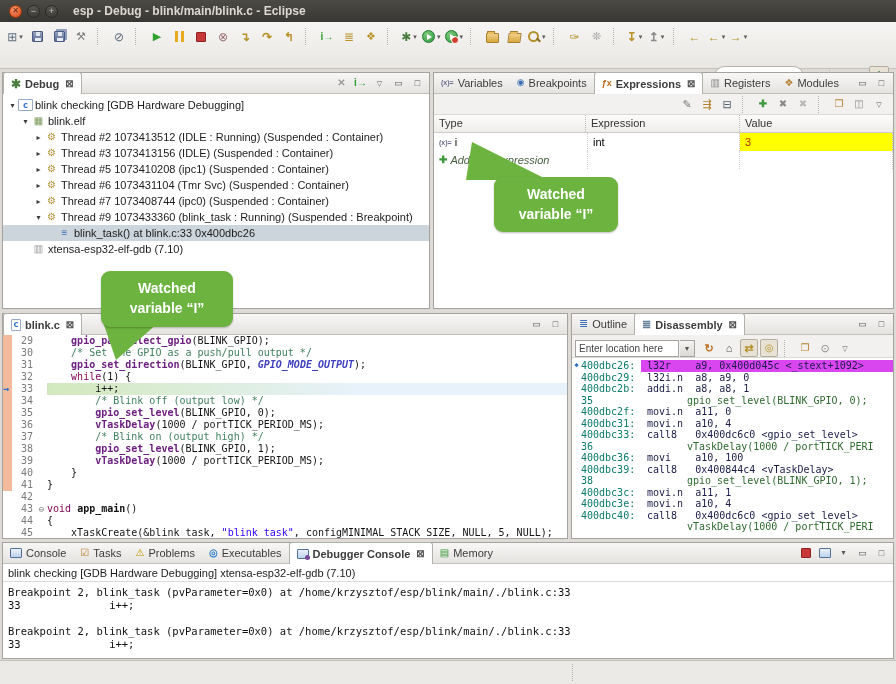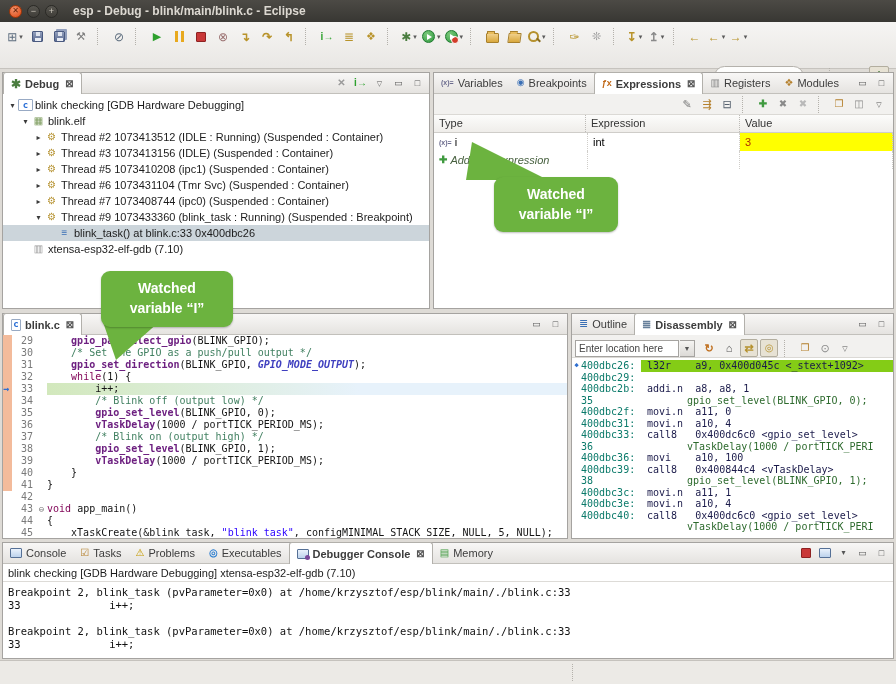--- a/index.html
+++ b/index.html
@@ -65,35 +65,35 @@
 .ln{width:24px;flex:none;text-align:right;color:#7a7a7a;padding-right:3px}
 .fold{width:11px;flex:none;color:#777;font-size:9px;text-align:center;line-height:12px}
 .codetext{flex:1;color:#141414}
 .cl.cur .codetext{background:linear-gradient(90deg,#d2e8bc,#e7f2fb 60%)}
 .t-p{color:#141414}
 .t-k{color:#7f0055;font-weight:normal}
 .t-f{color:#6d2080;font-weight:bold}
 .t-c{color:#3f7f5f}
 .t-s{color:#2a00ff}
 .t-m{color:#3f3fbf;font-style:italic;font-weight:bold}
-.t-d{color:#111;font-weight:normal}
+.t-d{color:#111;font-weight:bold}
 
 
 #disasm-panel{left:571px;top:313px;width:323px;height:226px}
 .datb{height:23px;background:#f2f1ef;border-bottom:1px solid #dbd9d5;display:flex;align-items:flex-end;padding:0 3px;gap:1px}
 #da-combo{width:104px;height:17px;border:1px solid #a5a3a0;background:#fff;font-size:10px;color:#444;padding:2px 3px;white-space:nowrap;overflow:hidden;flex:none}
 #da-combo-dd{width:15px;height:17px;border:1px solid #a5a3a0;border-left:none;background:linear-gradient(#f5f4f2,#dcdad6);display:flex;align-items:center;justify-content:center;font-size:7px;color:#555;flex:none;margin-right:3px}
 .datb .tbtn{min-width:18px;height:18px}
 #da-lines{font-family:"DejaVu Sans Mono","Liberation Mono",monospace;font-size:10px;line-height:11.5px;padding-top:2px;overflow:hidden;height:calc(100% - 44px)}
 .da{display:flex;white-space:pre;height:11.5px}
 .dmark{width:9px;flex:none;color:#2f6fd0;font-size:7px;line-height:11px;text-align:center}
 .daddr{color:#0a7a6a;flex:none;min-width:60px}
 .dcode{padding-left:6px;color:#1a1a4a;flex:1}
 .dsrc{padding-left:46px;color:#2e6b2e;flex:1}
-.da.cur .dcode{background:#84cc16}
+.da.cur .dcode{background:#d946ef}
 
 
 #console-panel{left:2px;top:542px;width:892px;height:117px}
 #console-header{font-size:11px;color:#1c1c1c;padding:3px 5px 2px;border-bottom:1px solid #dddbd7}
 #console-out{font-family:"DejaVu Sans Mono","Liberation Mono",monospace;font-size:10.5px;line-height:13px;padding:4px 5px;white-space:pre;color:#111}
 
 
 #statusbar{position:absolute;left:0;top:660px;width:896px;height:24px;background:#eceae6;border-top:1px solid #c5c2bd}
 #status-sep{position:absolute;left:572px;top:3px;height:17px;border-left:1px dotted #b4b1ab}
 
@@ -508,21 +508,21 @@
           <span class="tbtn">
             <span class="ticon" style="color: rgb(138, 138, 138); font-size: 11px;">⊙</span>
           </span>
           <span class="tbtn">
             <span class="ticon" style="color: rgb(85, 85, 85); font-size: 7px;">▽</span>
           </span>
         </div>
     </div>
     <div id="da-lines">
         <div class="da cur"><span class="dmark">◆</span><span class="daddr">400dbc26:</span><span class="dcode">l32r    a9, 0x400d045c &lt;_stext+1092&gt;</span></div>
-        <div class="da"><span class="dmark"></span><span class="daddr">400dbc29:</span></div>
+        <div class="da"><span class="dmark"></span><span class="daddr">400dbc29:</span><span class="dcode">l32i.n  a8, a9, 0</span></div>
         <div class="da"><span class="dmark"></span><span class="daddr">400dbc2b:</span><span class="dcode">addi.n  a8, a8, 1</span></div>
         <div class="da"><span class="dmark"></span><span class="daddr">35</span><span class="dsrc">gpio_set_level(BLINK_GPIO, 0);</span></div>
         <div class="da"><span class="dmark"></span><span class="daddr">400dbc2f:</span><span class="dcode">movi.n  a11, 0</span></div>
         <div class="da"><span class="dmark"></span><span class="daddr">400dbc31:</span><span class="dcode">movi.n  a10, 4</span></div>
         <div class="da"><span class="dmark"></span><span class="daddr">400dbc33:</span><span class="dcode">call8   0x400dc6c0 &lt;gpio_set_level&gt;</span></div>
         <div class="da"><span class="dmark"></span><span class="daddr">36</span><span class="dsrc">vTaskDelay(1000 / portTICK_PERI</span></div>
         <div class="da"><span class="dmark"></span><span class="daddr">400dbc36:</span><span class="dcode">movi    a10, 100</span></div>
         <div class="da"><span class="dmark"></span><span class="daddr">400dbc39:</span><span class="dcode">call8   0x400844c4 &lt;vTaskDelay&gt;</span></div>
         <div class="da"><span class="dmark"></span><span class="daddr">38</span><span class="dsrc">gpio_set_level(BLINK_GPIO, 1);</span></div>
         <div class="da"><span class="dmark"></span><span class="daddr">400dbc3c:</span><span class="dcode">movi.n  a11, 1</span></div>

